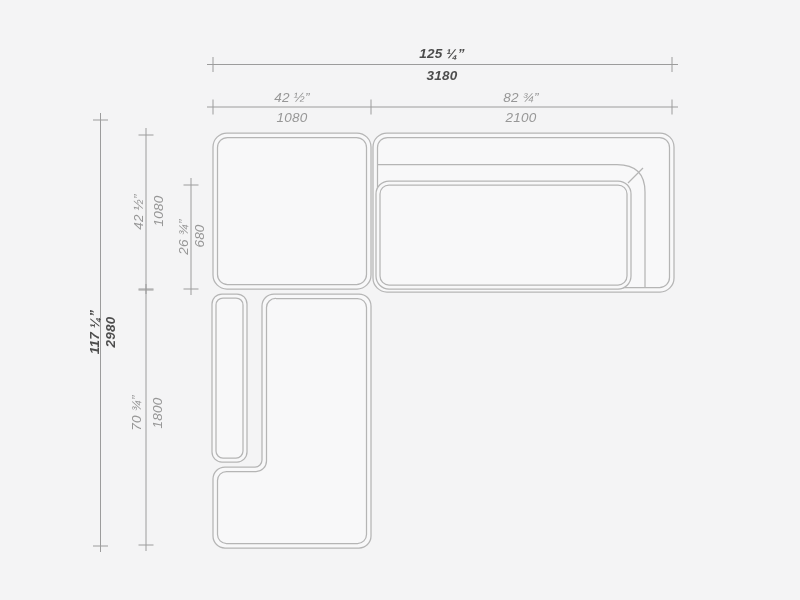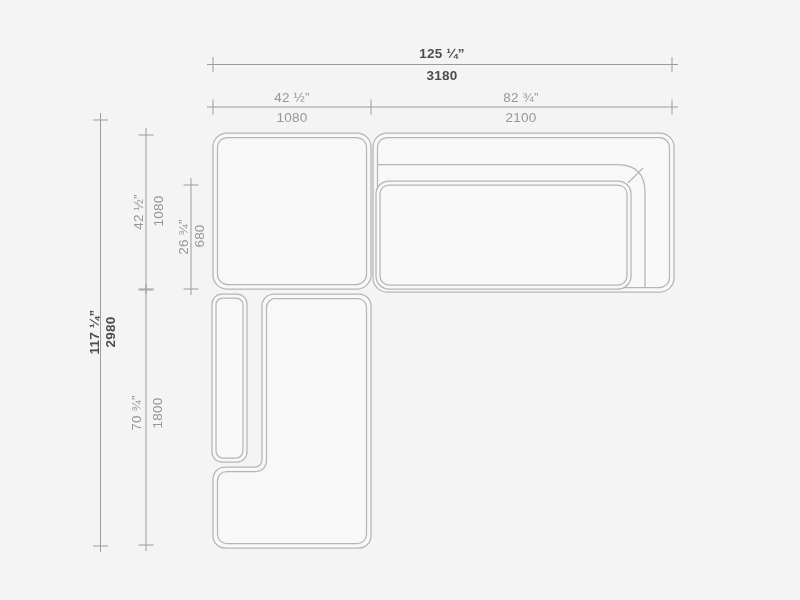--- a/index.html
+++ b/index.html
@@ -1,17 +1,17 @@
 <!DOCTYPE html>
 <html><head>
 <meta charset="utf-8">
 <style>
   html,body{margin:0;padding:0;}
   body{width:800px;height:600px;overflow:hidden;font-family:"Liberation Sans",sans-serif;}
-  .stage{position:relative;width:765px;height:600px;}
+  .stage{position:relative;width:765px;height:600px;font-style:italic;}
   .stage svg{position:absolute;left:0;top:0;display:block;}
   text{font-family:"Liberation Sans",sans-serif;font-size:13.5px;letter-spacing:0.2px;}
   .dim-primary text{font-weight:bold;}
   .dim-secondary text{font-weight:normal;}
 </style>
 </head>
 <body>
 
 <div class="stage">
 <svg width="800" height="600" viewBox="0 0 800 600" xmlns="http://www.w3.org/2000/svg">

